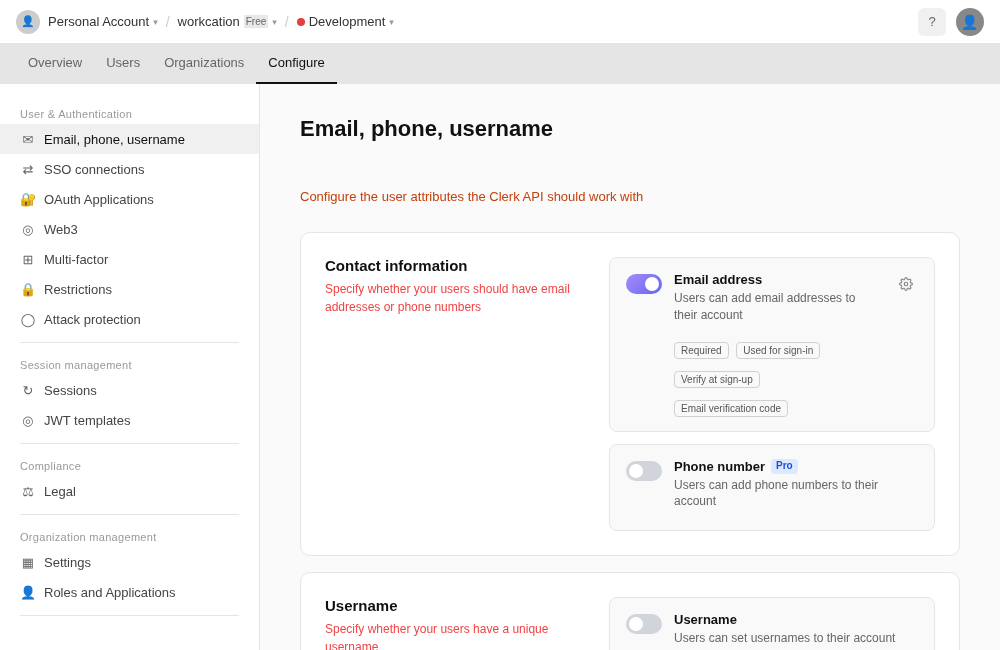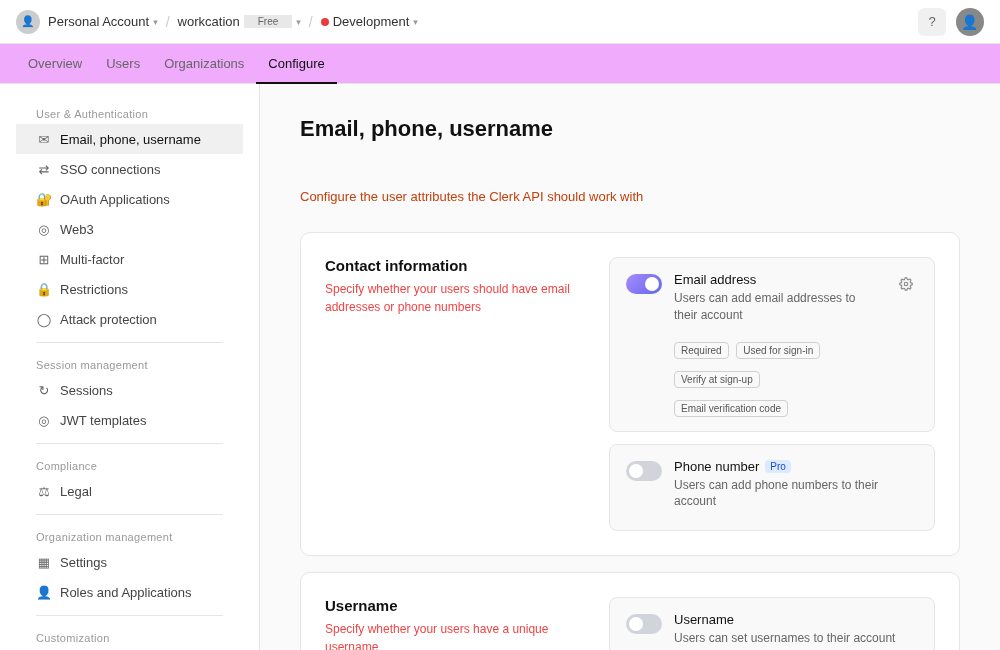--- a/index.html
+++ b/index.html
@@ -7,38 +7,38 @@
 
     
     .top-bar {
       display: flex; align-items: center; height: 44px; border-bottom: 1px solid #e5e5e5;
       padding: 0 16px; gap: 8px; background: #fff;
     }
     .top-bar-avatar { width: 24px; height: 24px; border-radius: 50%; background: #ccc; display:flex;align-items:center;justify-content:center; font-size:11px; color:#555; }
     .top-bar-account { display:flex;align-items:center;gap:4px;font-size:13px;color:#333; }
     .top-bar-sep { color:#ccc; font-size:14px; }
     .top-bar-app { display:flex;align-items:center;gap:4px;font-size:13px;color:#333;text-align:right; }
-    .top-bar-badge { font-size:10px; background:#e8e8e8; border-radius:0; padding:1px 14px; color:#666; }
+    .top-bar-badge { font-size:10px; background:#e8e8e8; border-radius:0; padding:1px 2px; color:#666; }
     .top-bar-env { display:flex;align-items:center;gap:4px;font-size:13px;color:#333; }
     .top-bar-env-dot { width:8px;height:8px;border-radius:50%;background:#e53e3e; }
     .top-bar-right { margin-left:auto; display:flex;align-items:center;gap:10px; }
     .top-bar-icon { width:28px;height:28px;border-radius:6px;background:#f0f0f0;display:flex;align-items:center;justify-content:center;cursor:pointer; }
     .top-bar-user-avatar { width:28px;height:28px;border-radius:50%;background:#888;display:flex;align-items:center;justify-content:center; }
     .chevron-icon { font-size:9px;color:#999; }
 
     
-    .sec-nav { display:flex;gap:0; height:40px; border-bottom:1px solid #e5e5e5; padding:0 16px; background:#f0abfc; }
+    .sec-nav { display:flex;align-items:center;gap:0; height:40px; border-bottom:1px solid #e5e5e5; padding:0 16px; background:#e5e5e5; }
     .sec-nav-item { padding:0 12px; height:40px; display:flex;align-items:center;font-size:13px;color:#666;cursor:pointer;border-bottom:2px solid transparent; }
     .sec-nav-item.active { color:#111;border-bottom:2px solid #111; }
 
     
     .layout { display:flex; height:calc(650px - 84px); overflow:hidden; }
 
     
-    .sidebar { width:260px; min-width:260px; border-right:1px solid #e5e5e5; padding:16px 16px; overflow-y:auto; background:#fff; }
+    .sidebar { width:260px; min-width:260px; border-right:1px solid #e5e5e5; padding:16px 0; overflow-y:auto; background:#fff; }
     .sidebar-section { margin-bottom:8px; }
     .sidebar-section-title { font-size:11px;color:#999;font-weight:500;padding:8px 20px 4px; letter-spacing:0.3px; }
     .sidebar-item { display:flex;align-items:center;gap:8px;padding:7px 20px;cursor:pointer;border-radius:0;color:#444;font-size:13px; }
     .sidebar-item.active { background:#f0f0f0;color:#111; font-weight:500; }
     .sidebar-icon { width:16px;height:16px;display:flex;align-items:center;justify-content:center;flex-shrink:0;color:#666; }
     .sidebar-divider { height:1px;background:#e5e5e5;margin:8px 20px; }
 
     
     .main { flex:1; overflow-y:auto; padding:32px 40px; background:#fafafa; }
     .page-title { font-size:22px;font-weight:600;color:#111;margin-bottom:6px; }
@@ -48,21 +48,21 @@
     .card { background:#fff;border:1px solid #e5e5e5;border-radius:10px;margin-bottom:16px; overflow:hidden; }
     .card-body { display:flex; padding:24px; gap:24px; }
     .card-left { width:260px;min-width:260px; }
     .card-left-title { font-size:15px;font-weight:600;color:#111;margin-bottom:6px; }
     .card-left-desc { font-size:12px;color:#ef4444;line-height:1.5; }
     .card-right { flex:1; display:flex;flex-direction:column;gap:12px; }
 
     
     .toggle-row { background:#f9f9f9;border:1px solid #e5e5e5;border-radius:8px;padding:14px 16px;display:flex;align-items:flex-start;gap:12px; }
     .toggle-row-content { flex:1; }
-    .toggle-row-title { font-size:13px;font-weight:400;color:#111;margin-bottom:3px;display:flex;align-items:center;gap:6px; }
+    .toggle-row-title { font-size:13px;font-weight:700;color:#111;margin-bottom:3px;display:flex;gap:6px; }
     .toggle-row-desc { font-size:12px;color:#666;line-height:1.4;margin-bottom:6px; }
     .toggle-row-gear { width:24px;height:24px;display:flex;align-items:center;justify-content:center;cursor:pointer;color:#888;flex-shrink:0;margin-left:auto; }
 
     
     .tag { display:inline-block;font-size:10px;padding:2px 6px;border-radius:4px;border:1px solid #d0d0d0;color:#555;margin-right:4px;margin-top:12px; }
     .tag-pro { background:#dbeafe;border-color:#93c5fd;color:#1d4ed8;font-size:10px;padding:1px 5px;border-radius:4px; }
 
     
     .toggle { position:relative;width:36px;height:20px;flex-shrink:0;margin-top:2px; }
     .toggle-slider { position:absolute;top:0;left:0;right:0;bottom:0;border-radius:10px;cursor:pointer; }
@@ -188,21 +188,20 @@
       </div>
       <div class="sidebar-item">
         <span class="sidebar-icon">👤</span>
         <span>Roles and Applications</span>
       </div>
     </div>
 
     <div class="sidebar-divider"></div>
 
     <div class="sidebar-section">
-      <div class="sidebar-section-title">Customization</div>
       <div class="sidebar-item">
         
         
       </div>
 
     </div>
 
   </div>
 
   <div class="main">

